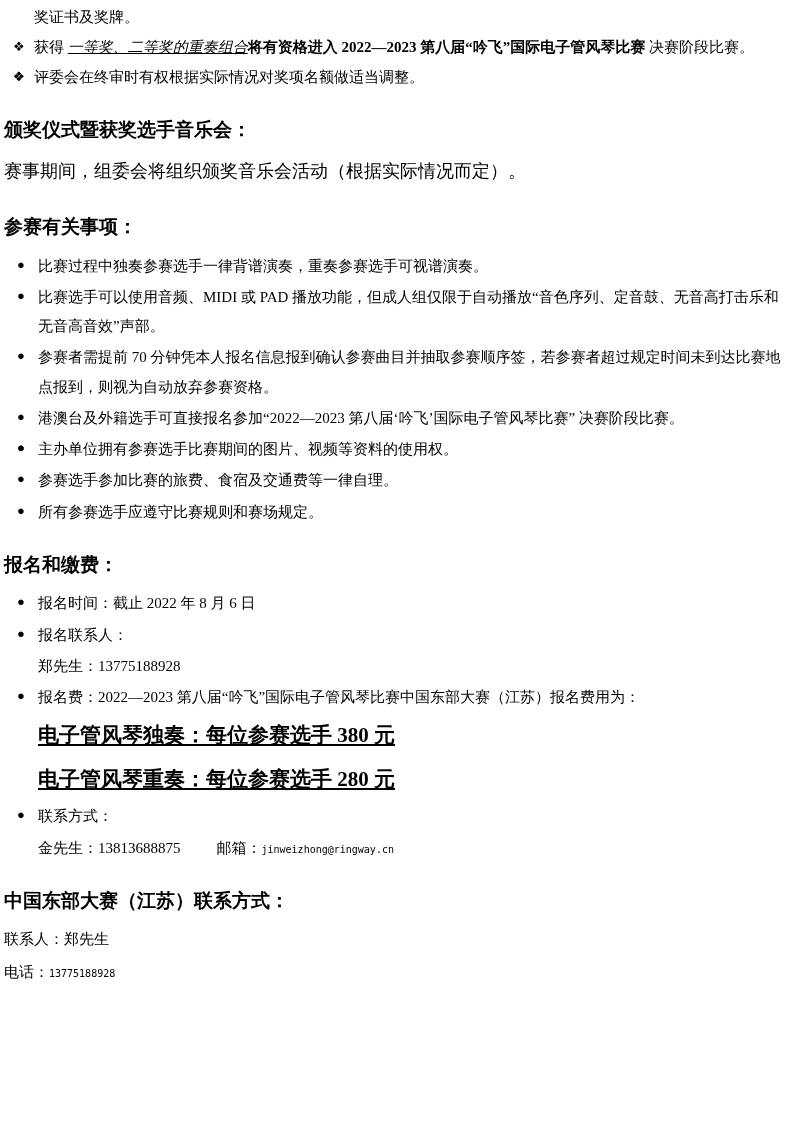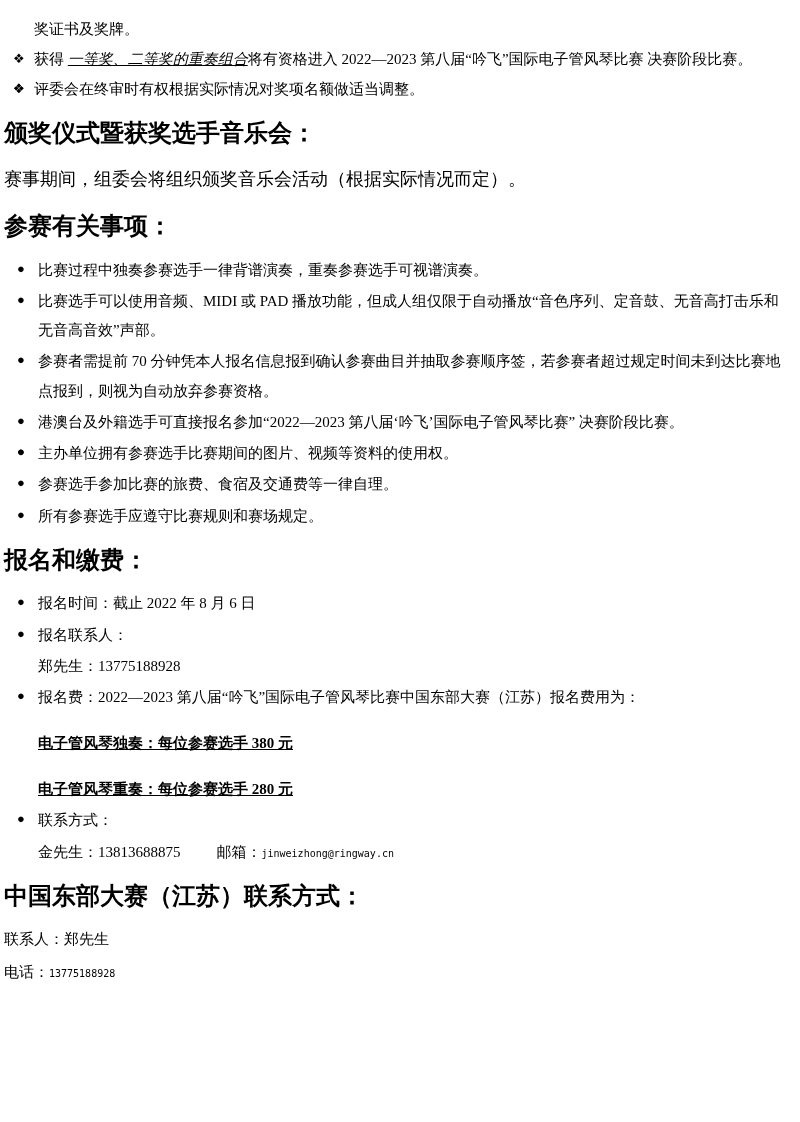--- a/index.html
+++ b/index.html
@@ -12,21 +12,21 @@
     min-height: 1122px;
     font-family: "Liberation Serif", "DejaVu Serif", serif;
     color: #000000;
     font-size: 15px;
     line-height: 1.9;
   }
   .page {
     width: 800px;
     min-height: 1122px;
     box-sizing: border-box;
-    padding: 16px 14px 10px 4px;
+    padding: 4px 14px 10px 4px;
     position: relative;
   }
   
   .fragment {
     margin: 0 0 4px 30px;
     font-size: 15px;
     line-height: 1.75;
   }
   
   ul.diamond, ul.dot {
@@ -58,49 +58,49 @@
   ul.dot > li .bullet {
     position: absolute;
     left: 13px;
     top: 0;
     font-size: 13px;
     line-height: 1.95;
   }
   .sec-title {
     font-family: "DejaVu Sans", "Liberation Sans", sans-serif;
     font-weight: bold;
-    font-size: 24px;
-    margin: 10px 0 10px 0;
+    font-size: 19px;
+    margin: 22px 0 10px 0;
     line-height: 1.6;
   }
   .body-line {
     margin: 0 0 2px 0;
     font-size: 18px;
     line-height: 1.95;
   }
   .bold {
-    font-weight: normal;
+    font-weight: bold;
   }
   .bi {
     font-weight: normal;
     font-style: italic;
     text-decoration: underline;
   }
   .mono {
     font-family: "DejaVu Sans Mono", "Liberation Mono", monospace;
     font-size: 10px;
   }
   .sub-line {
     margin: 0 0 2px 34px;
     font-size: 15px;
     line-height: 1.95;
   }
   .fee-line {
-    margin: 16px 0 2px 34px;
-    font-size: 15px;
+    margin: 2px 0 2px 34px;
+    font-size: 21px;
     font-weight: bold;
     text-decoration: underline;
     line-height: 2.0;
   }
   .contact-line {
     margin: 0 0 4px 0;
     font-size: 15px;
     line-height: 1.9;
   }
   .inline-sp { display: inline-block; width: 36px; }

